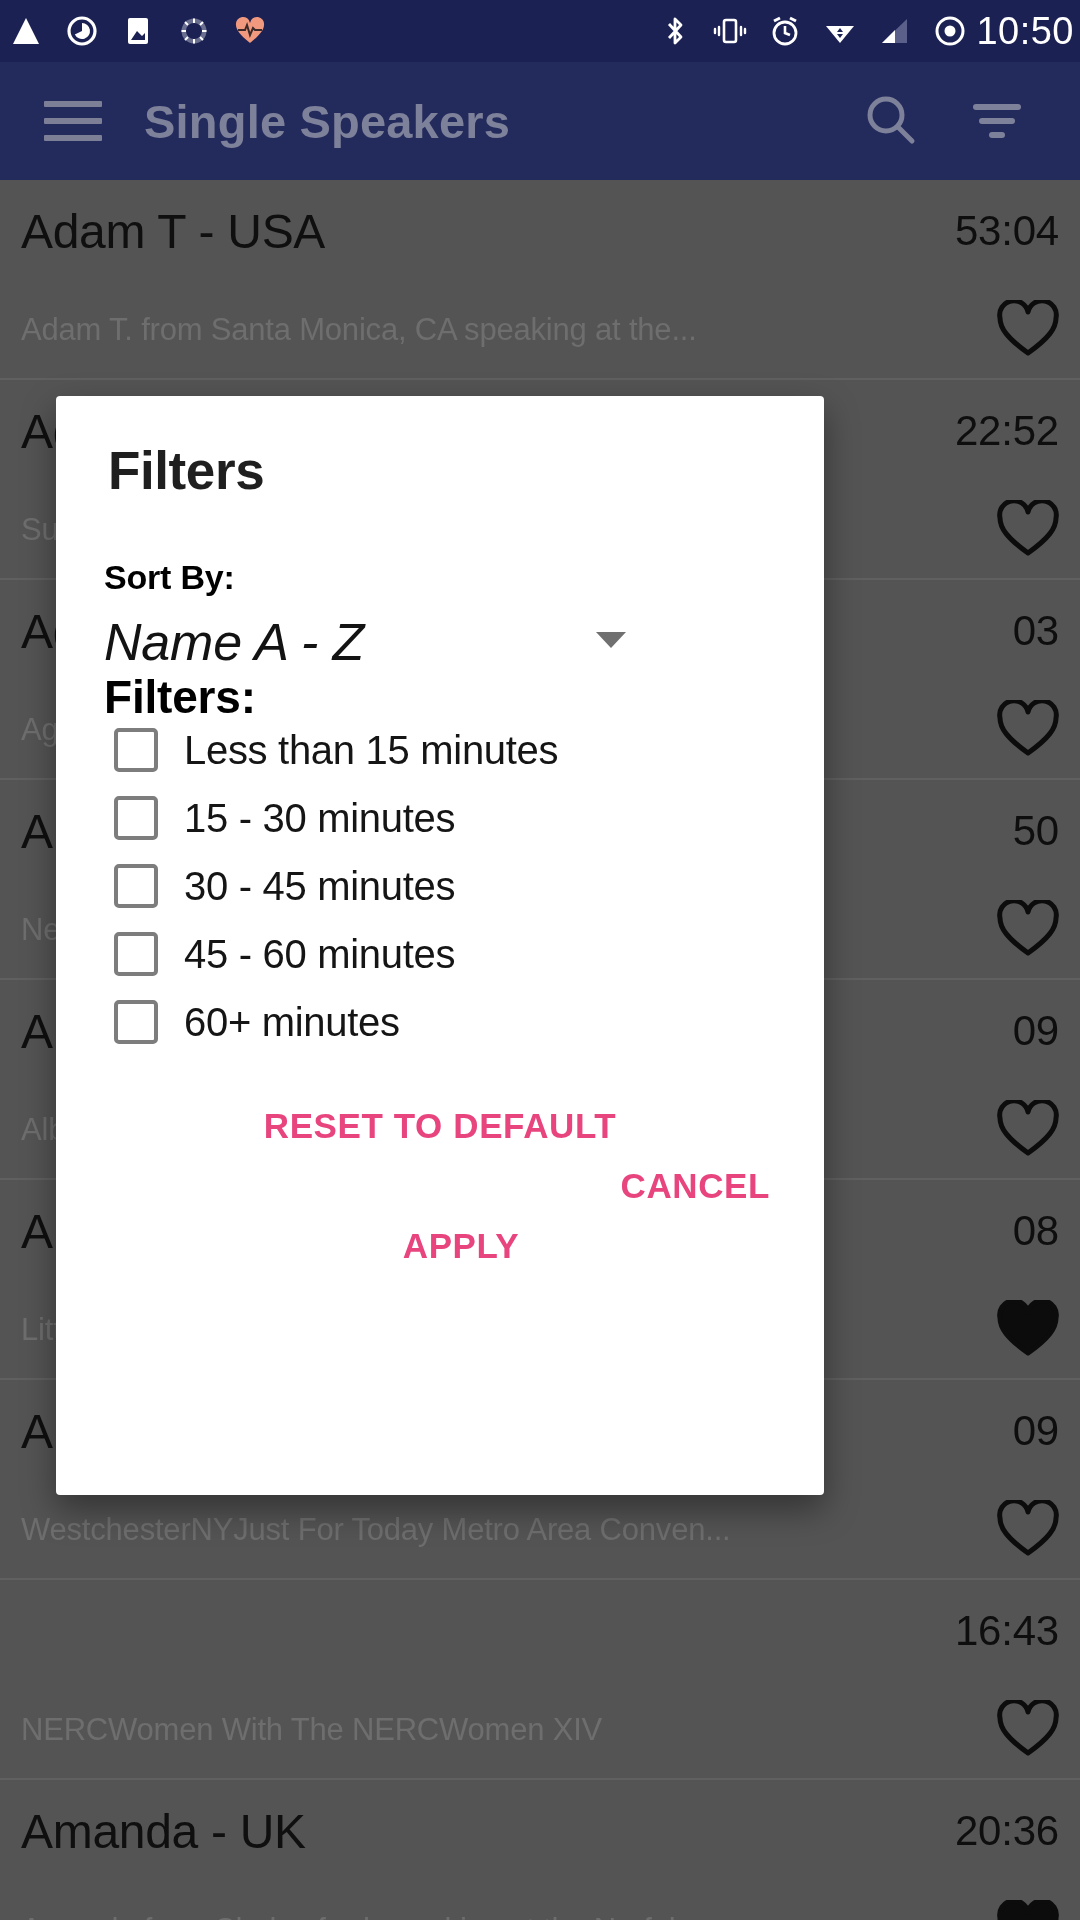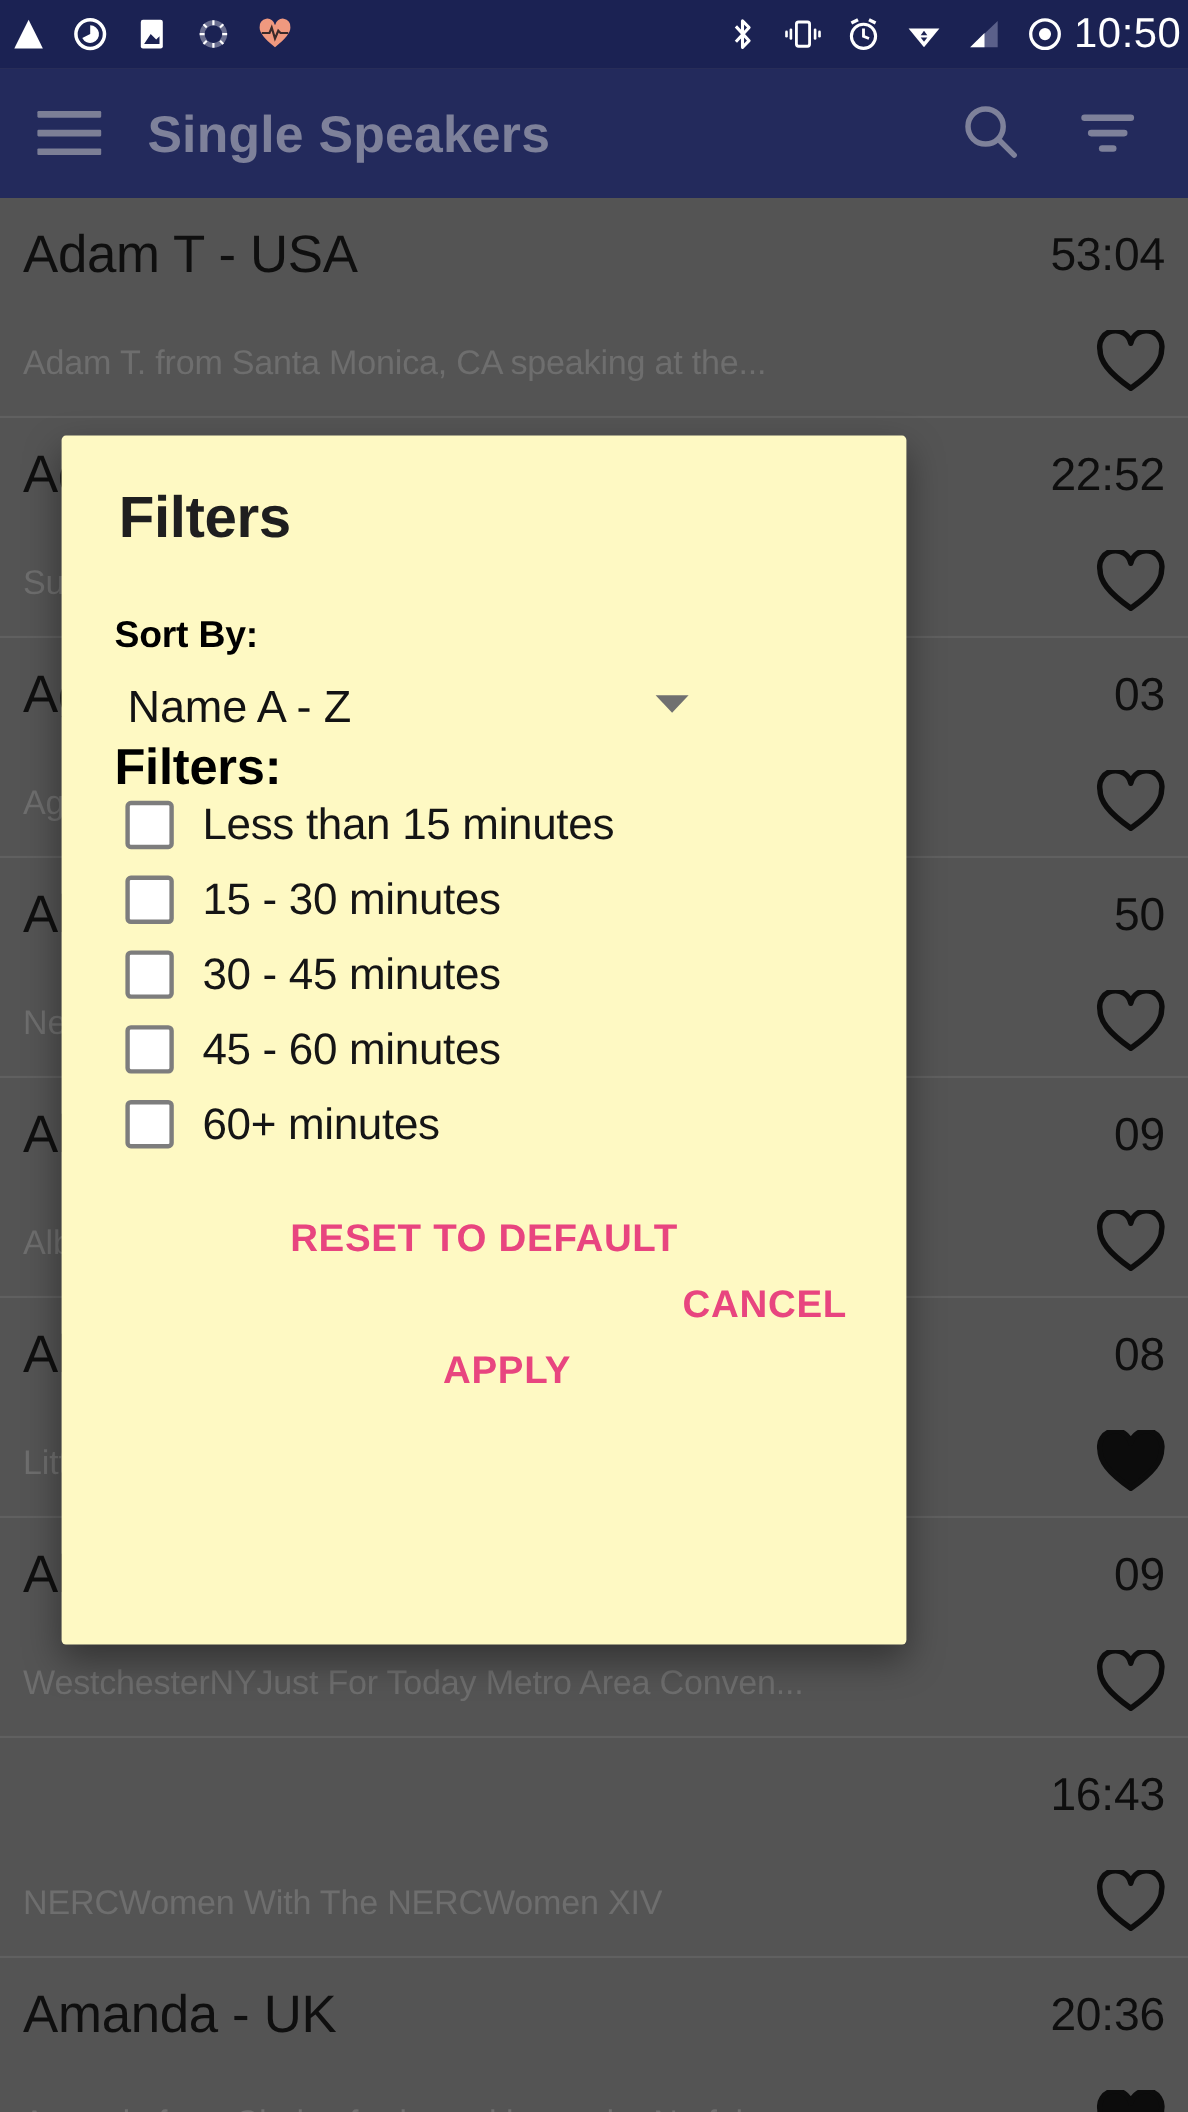--- a/index.html
+++ b/index.html
@@ -62,21 +62,21 @@
 
   
   #app-bar {
     position: absolute;
     top: 62px; left: 0;
     width: 1080px;
     height: 118px;
     background: #232a5c;
     display: flex;
     align-items: center;
-    padding: 0 30px;
+    padding: 0 40px;
     z-index: 35;
   }
   #hamburger-button {
     width: 66px;
     height: 66px;
     display: flex;
     flex-direction: column;
     justify-content: center;
     gap: 11px;
     padding: 0 4px;
@@ -167,21 +167,21 @@
     z-index: 20;
   }
 
   
   #filters-dialog {
     position: absolute;
     left: 56px;
     top: 396px;
     width: 768px;
     height: 1099px;
-    background: #fef9c3;
+    background: #ffffff;
     border-radius: 4px;
     box-shadow: 0 14px 34px rgba(0,0,0,0.40);
     z-index: 50;
   }
   #dialog-title {
     position: absolute;
     left: 52px;
     top: 48px;
     font-size: 53px;
     font-weight: bold;
@@ -203,24 +203,24 @@
     position: absolute;
     left: 48px;
     top: 212px;
     width: 540px;
     height: 68px;
     display: flex;
     align-items: center;
     cursor: pointer;
   }
   #sort-by-value {
-    font-size: 41px;
+    font-size: 52px;
     color: #131313;
     letter-spacing: -0.2px;
-    margin-left: 12px;
+    font-style: italic;
   }
   #sort-by-caret {
     margin-left: auto;
     margin-right: 16px;
   }
   #filters-label {
     position: absolute;
     left: 48px;
     top: 278px;
     font-size: 46px;

